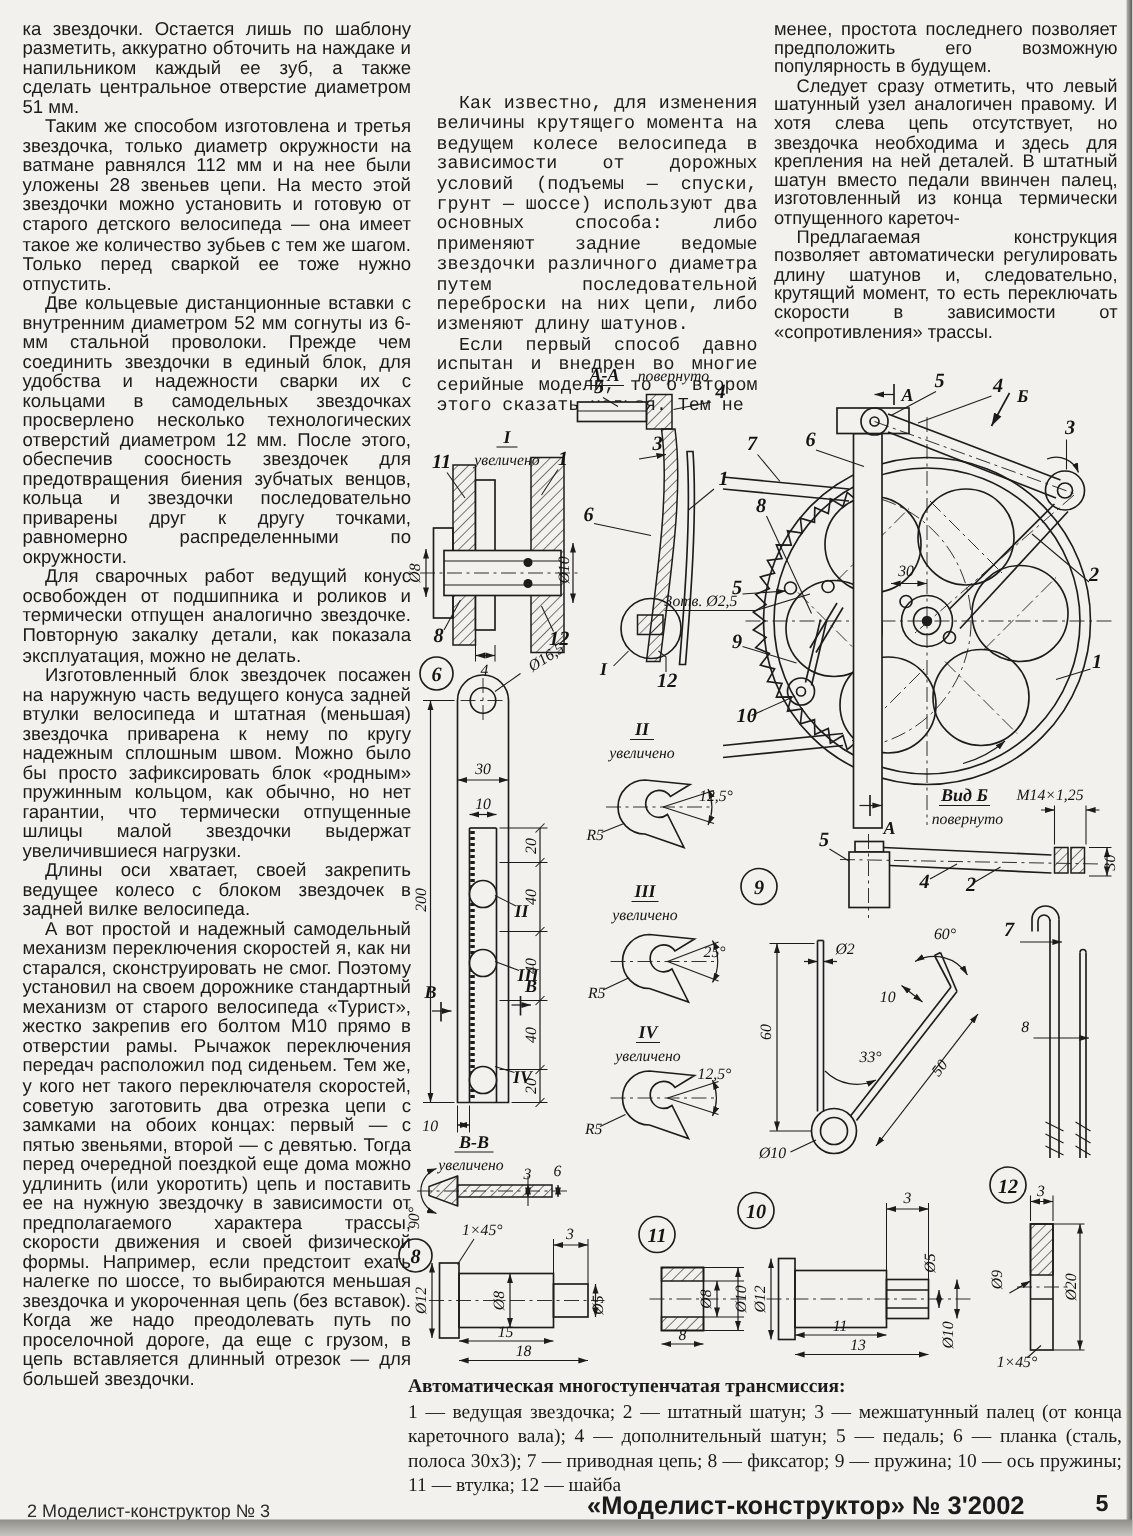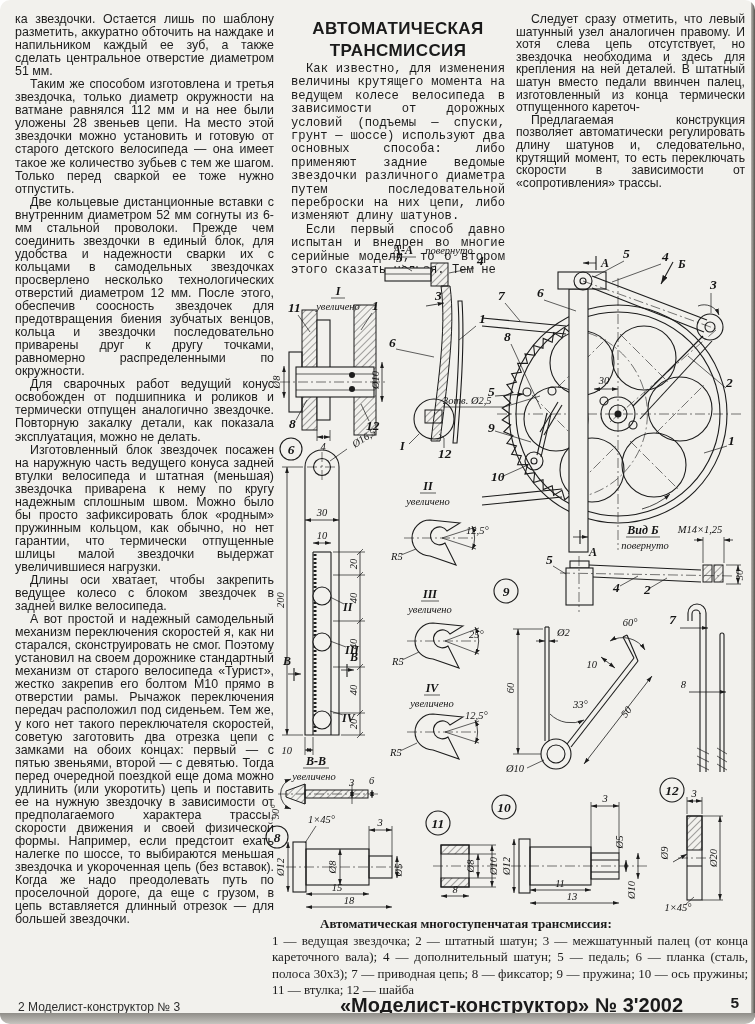--- a/index.html
+++ b/index.html
@@ -1,30 +1,30 @@
 <!DOCTYPE html>
 <html><head>
 <meta charset="utf-8">
 <style>
   html,body{margin:0;padding:0;}
   .page{position:relative;width:755px;height:1024px;background:#f2f1ed;overflow:hidden;
-        font-family:"Liberation Sans",sans-serif;color:#1b1b1b;border-radius:10px;}
+        font-family:"Liberation Sans",sans-serif;color:#1b1b1b;}
   .col{position:absolute;text-align:justify;}
   .col p{margin:0;text-indent:15px;}
   .col p.ni{text-indent:0;}
   .col1{left:15px;top:13px;width:259px;font-size:12.4px;line-height:13.05px;}
   .col2{left:291px;top:63px;width:214px;font-size:12.2px;line-height:13.4px;font-family:Liberation Mono, monospace;}
   .col3{left:516px;top:13px;width:229px;font-size:12.2px;line-height:12.6px;}
   .title{position:absolute;left:285px;top:18px;width:226px;margin:0;text-align:center;
          font-size:17px;font-weight:bold;line-height:1.28;letter-spacing:.4px;}
   .caption{position:absolute;left:272px;top:916px;width:476px;
            font-family:"Liberation Serif",serif;font-size:13px;line-height:1.27;text-align:justify;}
-  .cap-title{font-weight:bold;margin-left:48px;}
+  .cap-title{font-weight:bold;}
   .footer-left{position:absolute;left:18px;top:1000px;font-size:12px;color:#2c2c2c;}
-  .footer-right{position:absolute;right:72px;top:994px;font-size:20px;font-weight:bold;}
+  .footer-right{position:absolute;right:72px;top:994px;font-size:17px;font-weight:bold;}
   .page-num{position:absolute;right:16px;top:994px;font-size:15.5px;font-weight:bold;}
   .edge-r{position:absolute;right:0;top:0;width:4px;height:100%;
           background:linear-gradient(90deg,#b9b7b2,#56544f);}
   .edge-b{position:absolute;left:0;bottom:0;width:100%;height:11px;
           background:linear-gradient(#8f8d88,#c6c4bf);}
   svg.draw{position:absolute;left:0;top:0;width:755px;height:1024px;}
   .s{stroke:#1c1c1c;stroke-width:1.1;fill:none;}
   .sf{stroke:#1c1c1c;stroke-width:1.1;fill:#f2f1ed;}
   .sh{stroke:#1c1c1c;stroke-width:1;fill:url(#h);}
   .cl{stroke:#1c1c1c;stroke-width:.6;stroke-dasharray:10 3 2 3;fill:none;}
@@ -40,32 +40,32 @@
 <body>
 
 <div class="page">
 
   <div class="col col1">
     <p class="ni">ка звездочки. Остается лишь по шаблону разметить, аккуратно обточить на наждаке и напильником каждый ее зуб, а также сделать центральное отверстие диаметром 51 мм.</p>
     <p>Таким же способом изготовлена и третья звездочка, только диаметр окружности на ватмане равнялся 112 мм и на нее были уложены 28 звеньев цепи. На место этой звездочки можно установить и готовую от старого детского велосипеда — она имеет такое же количество зубьев с тем же шагом. Только перед сваркой ее тоже нужно отпустить.</p>
     <p>Две кольцевые дистанционные вставки с внутренним диаметром 52 мм согнуты из 6-мм стальной проволоки. Прежде чем соединить звездочки в единый блок, для удобства и надежности сварки их с кольцами в самодельных звездочках просверлено несколько технологических отверстий диаметром 12 мм. После этого, обеспечив соосность звездочек для предотвращения биения зубчатых венцов, кольца и звездочки последовательно приварены друг к другу точками, равномерно распределенными по окружности.</p>
     <p>Для сварочных работ ведущий конус освобожден от подшипника и роликов и термически отпущен аналогично звездочке. Повторную закалку детали, как показала эксплуатация, можно не делать.</p>
     <p>Изготовленный блок звездочек посажен на наружную часть ведущего конуса задней втулки велосипеда и штатная (меньшая) звездочка приварена к нему по кругу надежным сплошным швом. Можно было бы просто зафиксировать блок «родным» пружинным кольцом, как обычно, но нет гарантии, что термически отпущенные шлицы малой звездочки выдержат увеличившиеся нагрузки.</p>
-    <p>Длины оси хватает, чтобы закрепить ведущее колесо с блоком звездочек в задней вилке велосипеда.</p>
+    <p>Длины оси хватает, своей закрепить ведущее колесо с блоком звездочек в задней вилке велосипеда.</p>
     <p>А вот простой и надежный самодельный механизм переключения скоростей я, как ни старался, сконструировать не смог. Поэтому установил на своем дорожнике стандартный механизм от старого велосипеда «Турист», жестко закрепив его болтом М10 прямо в отверстии рамы. Рычажок переключения передач расположил под сиденьем. Тем же, у кого нет такого переключателя скоростей, советую заготовить два отрезка цепи с замками на обоих концах: первый — с пятью звеньями, второй — с девятью. Тогда перед очередной поездкой еще дома можно удлинить (или укоротить) цепь и поставить ее на нужную звездочку в зависимости от предполагаемого характера трассы, скорости движения и своей физической формы. Например, если предстоит ехать налегке по шоссе, то выбираются меньшая звездочка и укороченная цепь (без вставок). Когда же надо преодолевать путь по проселочной дороге, да еще с грузом, в цепь вставляется длинный отрезок — для большей звездочки.</p>
   </div>
 
-  <h1 class="title">АВТОМАТИЧЕСКАЯ ТРАНСМИССИЯ</h1>
 
   <div class="col col2">
     <p>Как известно, для изменения величины крутящего момента на ведущем колесе велосипеда в зависимости от дорожных условий (подъемы — спуски, грунт — шоссе) используют два основных способа: либо применяют задние ведомые звездочки различного диаметра путем последовательной переброски на них цепи, либо изменяют длину шатунов.</p>
     <p>Если первый способ давно испытан и внедрен во многие серийные модели, то о втором этого сказать нельзя. Тем не</p>
   </div>
 
   <div class="col col3">
+    <p class="ni">менее, простота последнего позволяет предположить его возможную популярность в будущем.</p>
     <p>Следует сразу отметить, что левый шатунный узел аналогичен правому. И хотя слева цепь отсутствует, но звездочка необходима и здесь для крепления на ней деталей. В штатный шатун вместо педали ввинчен палец, изготовленный из конца термически отпущенного кареточ-</p>
     <p>Предлагаемая конструкция позволяет автоматически регулировать длину шатунов и, следовательно, крутящий момент, то есть переключать скорости в зависимости от «сопротивления» трассы.</p>
   </div>
 
   <svg class="draw" viewBox="0 0 755 1024">
     <defs>
       <pattern id="h" width="5" height="5" patternUnits="userSpaceOnUse" patternTransform="rotate(45)">
         <line x1="0" y1="0" x2="0" y2="5" stroke="#222" stroke-width="0.8"></line>
       </pattern>
       <marker id="ar" viewBox="0 0 8 6" refX="8" refY="3" markerWidth="8" markerHeight="6" orient="auto-start-reverse">

